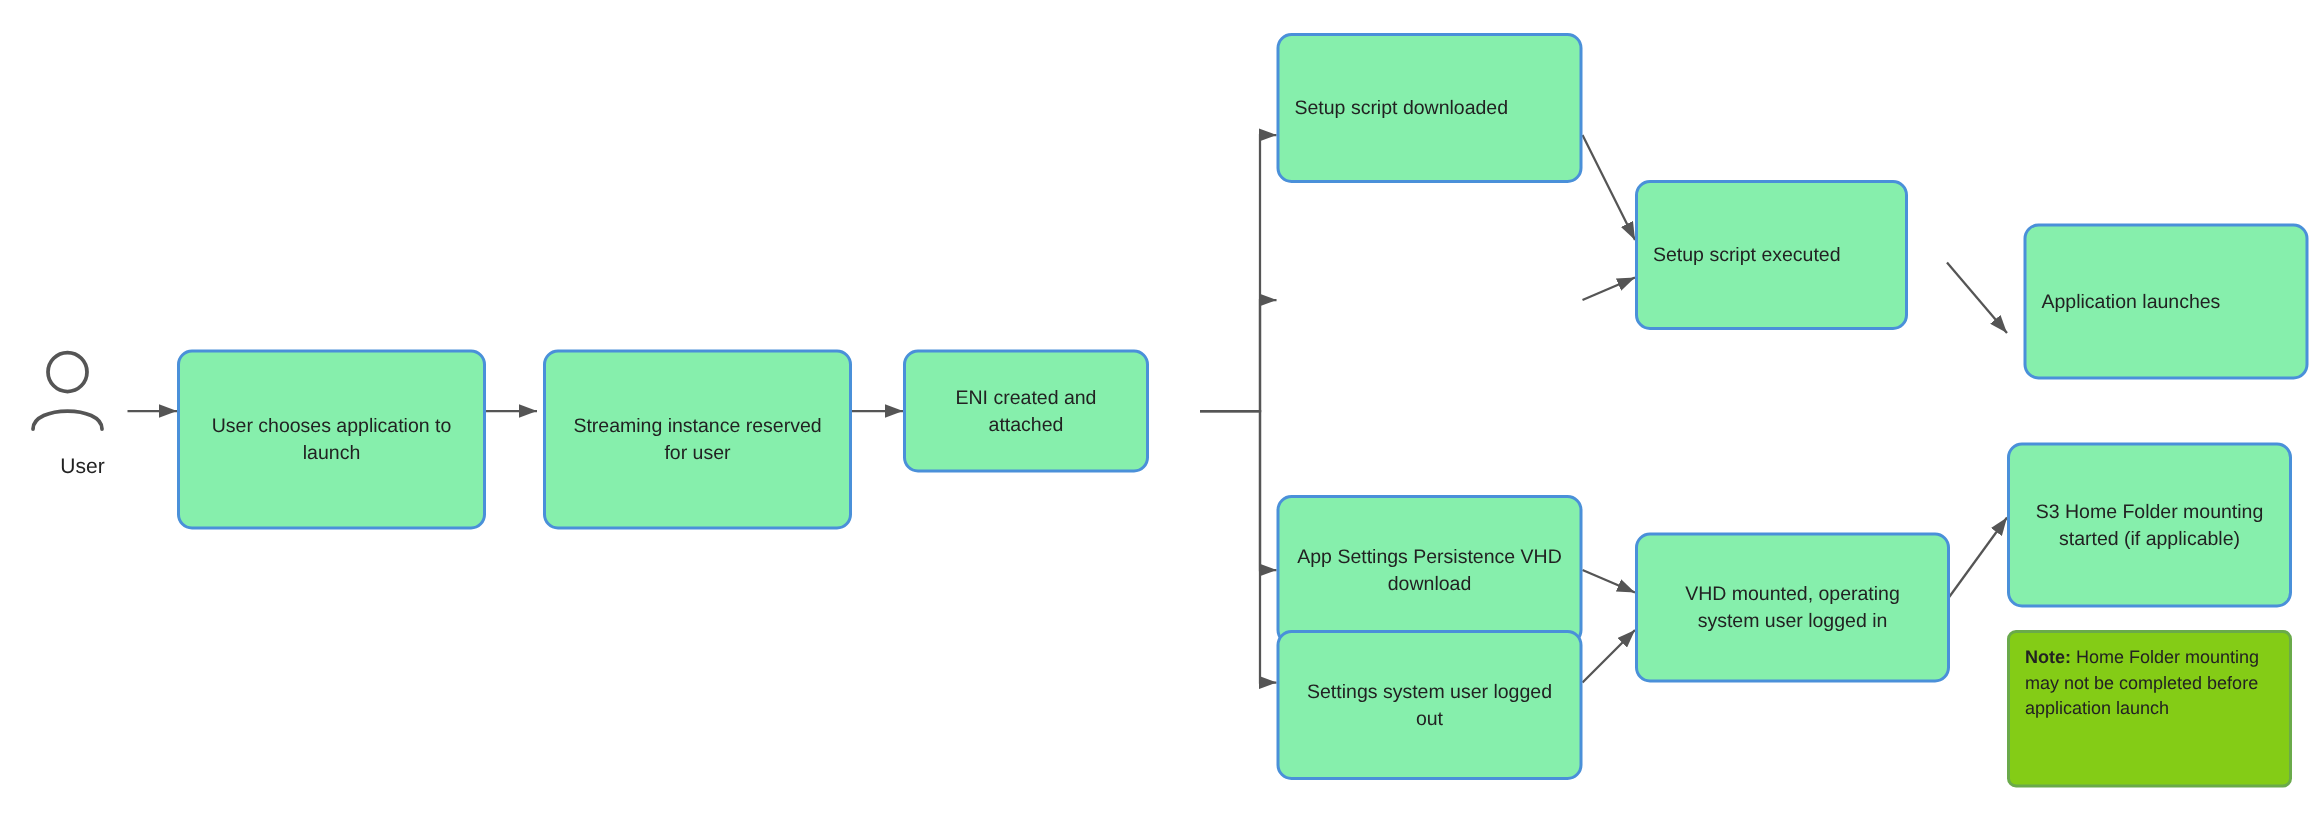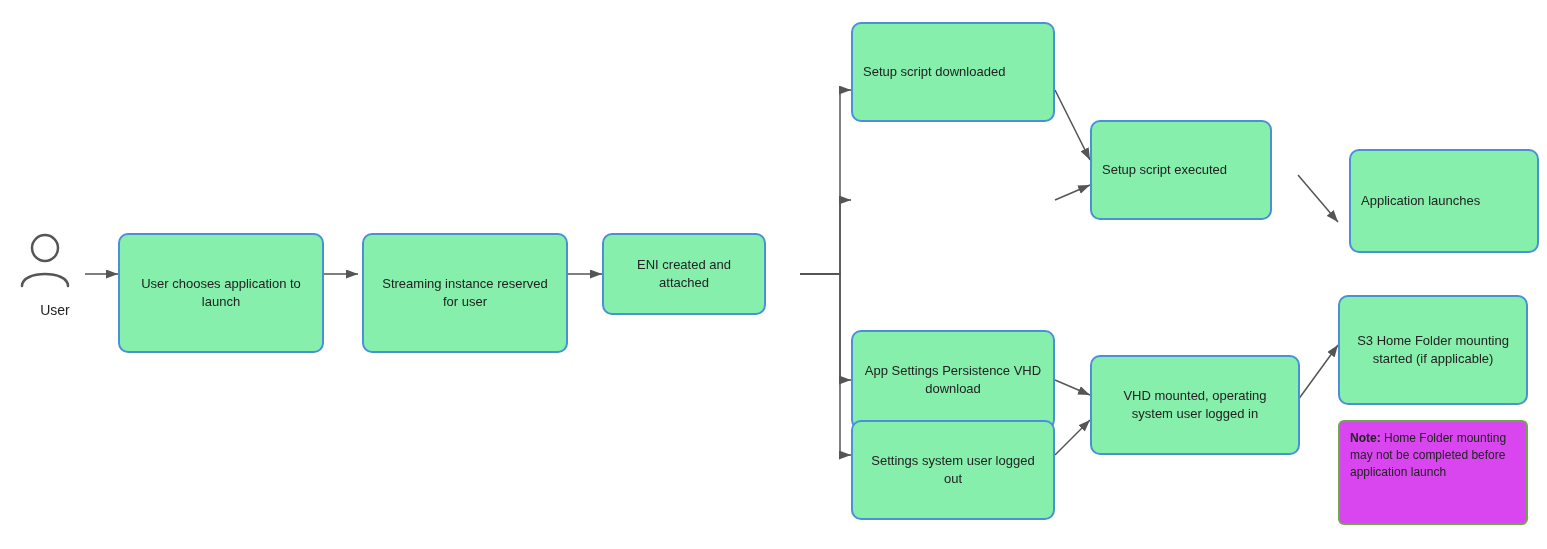--- a/index.html
+++ b/index.html
@@ -28,21 +28,21 @@
       text-align: center;
       color: #222;
       font-size: 13px;
       line-height: 1.4;
       padding: 8px 10px;
     }
     .node-note {
       position: absolute;
       border: 2px solid #6aaa4a;
       border-radius: 6px;
-      background: #d946ef;
+      background: #84cc16;
       display: flex;
       align-items: flex-start;
       justify-content: flex-start;
       text-align: left;
       color: #222;
       font-size: 12px;
       line-height: 1.4;
       padding: 8px 10px;
     }
     .note-bold {

